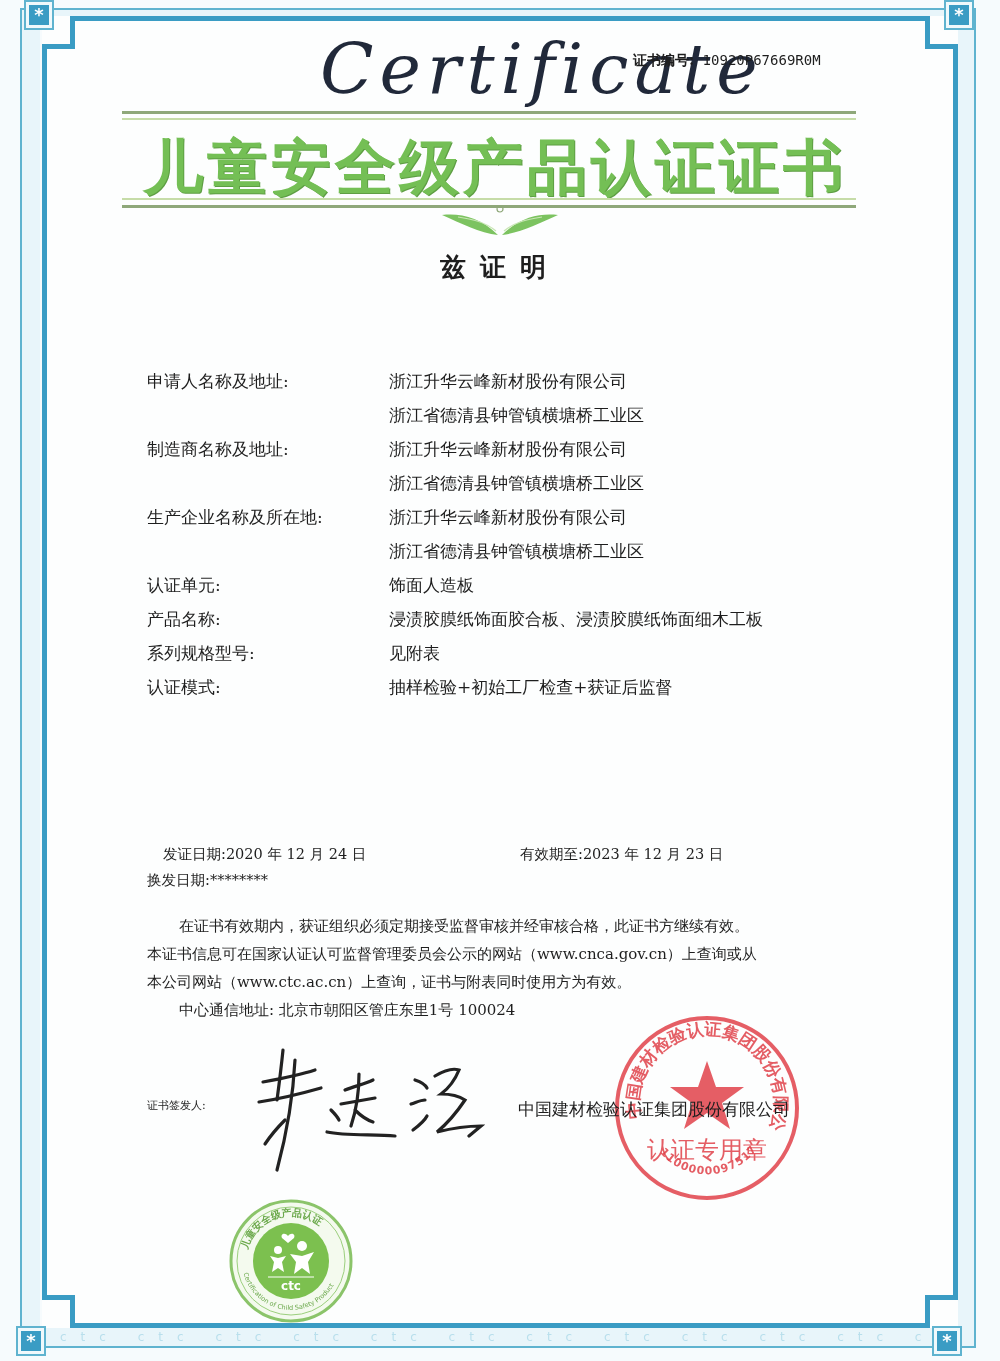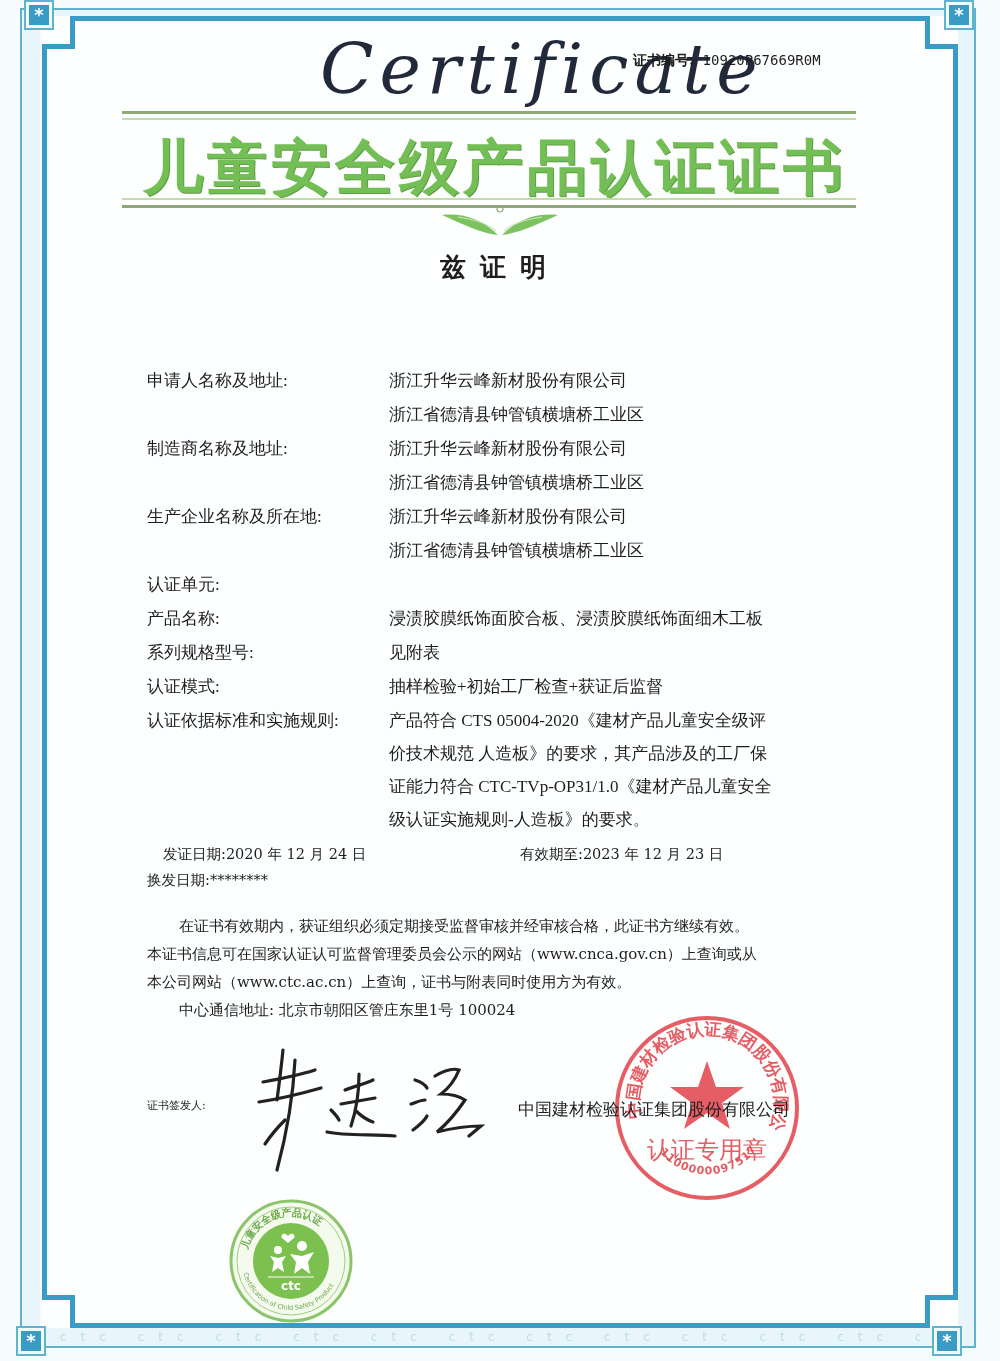--- a/index.html
+++ b/index.html
@@ -33,21 +33,21 @@
   .rule.light { background:#c6dca8; height:2px; }
   .main-title { position:absolute; left:130px; top:128px; width:730px; text-align:center;
                 font-family:"DejaVu Sans", sans-serif; font-weight:bold; font-size:60px; color:#74bf55;
                 letter-spacing:4px; text-shadow:1px 1px 0 #5e9e44; }
   .ornament { position:absolute; left:440px; top:205px; width:120px; height:32px; }
   .subtitle { position:absolute; left:0; top:250px; width:1000px; text-align:center; font-size:26px;
               font-weight:bold; letter-spacing:14px; }
 
   
   .fields { position:absolute; left:147px; top:364px; width:720px; font-size:17px; }
-  .row { display:flex; line-height:34px;font-family:Liberation Serif, serif; }
+  .row { display:flex; line-height:34px; }
   .row .k { width:242px; flex:none; }
   .row .v { flex:1; }
   .row.multi .v { line-height:33px; margin-top:-0px; }
 
   .dates { position:absolute; left:147px; top:840px; font-size:14.5px; line-height:28px; width:700px; }
   .dates .issue { position:absolute; left:0; top:0;margin-left:16px; }
   .dates .valid { position:absolute; left:373px; top:0; }
   .dates .reissue { position:absolute; left:0; top:26px; }
 
   .notice { position:absolute; left:147px; top:912px; width:710px; font-size:15px; line-height:28px; }
@@ -127,41 +127,33 @@
   </div>
   <div class="row">
     <div class="k">生产企业名称及所在地:</div>
     <div class="v">
         <div>浙江升华云峰新材股份有限公司</div>
         <div>浙江省德清县钟管镇横塘桥工业区</div>
       </div>
   </div>
   <div class="row">
     <div class="k">认证单元:</div>
+    <div class="v">饰面人造板</div>
   </div>
   <div class="row">
     <div class="k">产品名称:</div>
     <div class="v">浸渍胶膜纸饰面胶合板、浸渍胶膜纸饰面细木工板</div>
   </div>
   <div class="row">
     <div class="k">系列规格型号:</div>
     <div class="v">见附表</div>
   </div>
   <div class="row">
     <div class="k">认证模式:</div>
     <div class="v">抽样检验+初始工厂检查+获证后监督</div>
-  </div>
-  <div class="row multi">
-    <div class="k">认证依据标准和实施规则:</div>
-    <div class="v">
-      <div>产品符合 CTS 05004-2020《建材产品儿童安全级评</div>
-      <div>价技术规范 人造板》的要求，其产品涉及的工厂保</div>
-      <div>证能力符合 CTC-TVp-OP31/1.0《建材产品儿童安全</div>
-      <div>级认证实施规则-人造板》的要求。</div>
-    </div>
   </div>
 </div>
 
 <div class="dates">
   <div class="issue">发证日期:2020 年 12 月 24 日</div>
   <div class="valid">有效期至:2023 年 12 月 23 日</div>
   <div class="reissue">换发日期:********</div>
 </div>
 
 <div class="notice">

